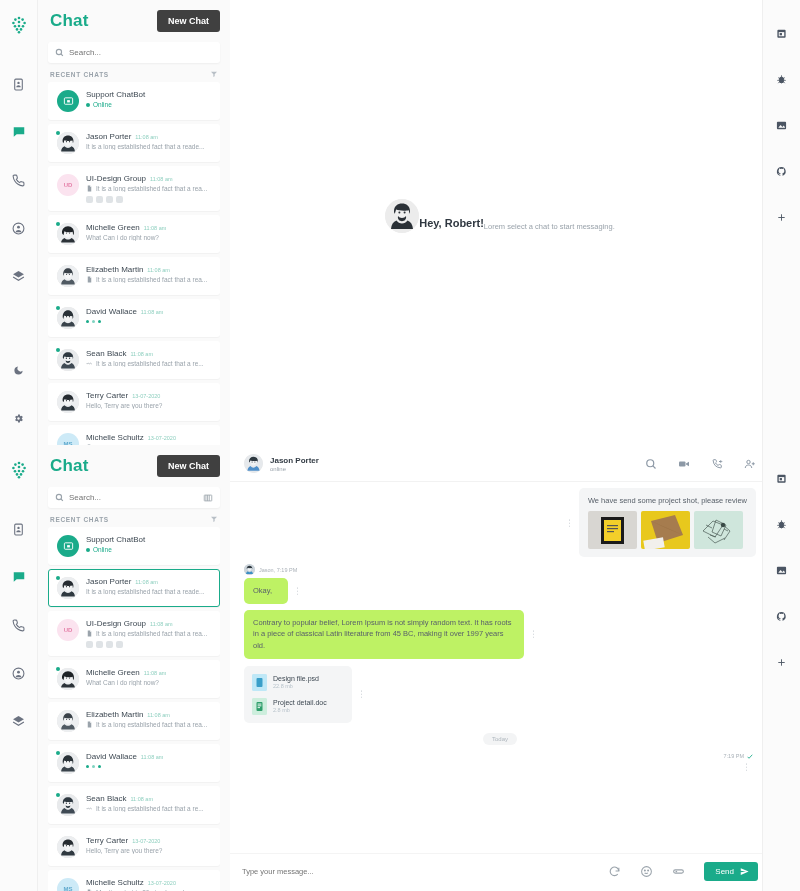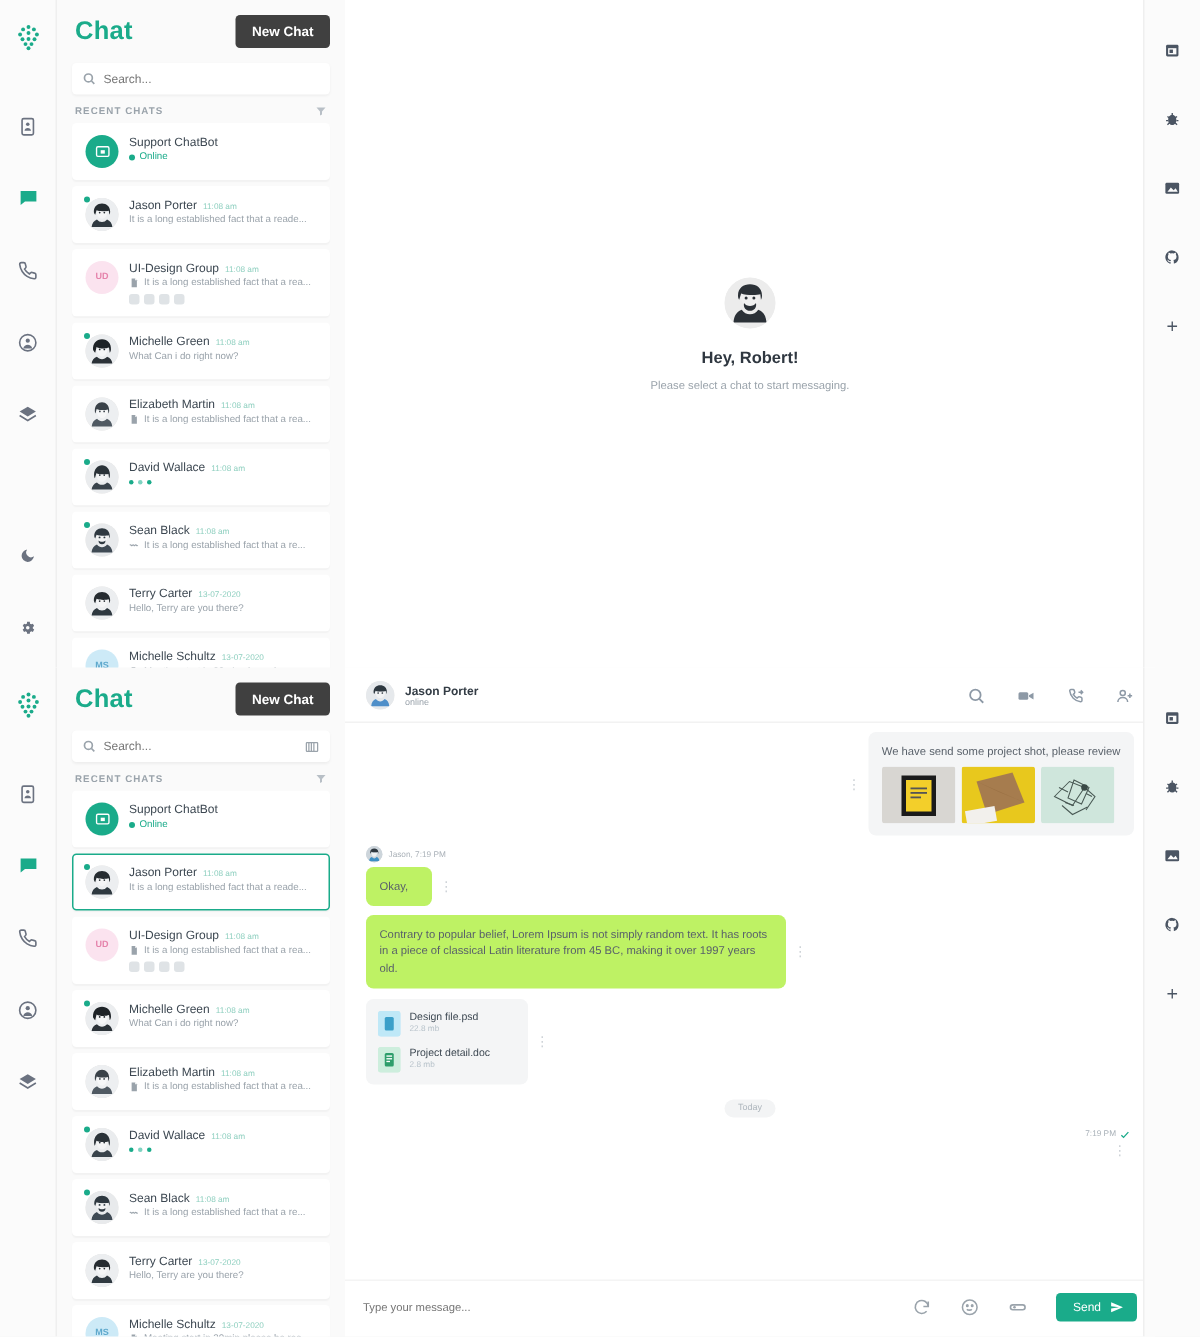--- a/index.html
+++ b/index.html
@@ -99,21 +99,21 @@
   .typing i { width:3px; height:3px; border-radius:50%; background:#1aab8a; display:block; }
   .typing i:nth-child(2){ background:#7fd3c1; }
   .group-avs { display:flex; gap:3px; margin-top:4px; }
   .group-avs span {
     width:7px; height:7px; border-radius:2px; background:#dfe3e6;
     display:block;
   }
   .mini-ico { width:7px; height:7px; color:#9aa3ab; flex:0 0 auto; }
   .empty-state {
     position:absolute; top:0; left:230px; right:30px; height:445px;
-    background:#fff; display:flex; flex-direction:column;
+    background:#fff; display:flex; 
     align-items:center; justify-content:center;
   }
   .es-avatar {
     width:34px; height:34px; border-radius:50%; background:#eeeeee;
     display:flex; align-items:flex-end; justify-content:center; overflow:hidden;
     margin-bottom:14px;
   }
   .es-title { font-size:11px; font-weight:bold; color:#2f3740; }
   .es-sub { font-size:7.5px; color:#9aa3ab; margin-top:7px; }
 
@@ -487,21 +487,21 @@
         <circle cx="17" cy="17" r="17" fill="#ececec"></circle>
         <path d="M9 12c0-5 3.6-7.5 8-7.5S25 7 25 12c0 1.4-.3 2.3-.7 2.8l-.4-3.6c-2 .6-9.6.8-12.8-.6l-1.3 4.2c-.5-.5-.8-1.4-.8-2.8z" fill="#2b3137"></path>
         <path d="M11 12.5c0 4 2.4 7.5 6 7.5s6-3.5 6-7.5" fill="#f0f0f0"></path>
         <circle cx="14.4" cy="13.6" r="1" fill="#2b3137"></circle>
           <circle cx="19.6" cy="13.6" r="1" fill="#2b3137"></circle>
         <path d="M13 17c1.6 2.6 6.4 2.6 8 0 .6 3.2-1.3 5.2-4 5.2s-4.6-2-4-5.2z" fill="#2b3137"></path>
         <path d="M11.5 21.5C8.2 22.6 6.4 25.4 6 30h22c-.4-4.6-2.2-7.4-5.5-8.5-1.4 2-3.2 3-5.5 3s-4.1-1-5.5-3z" fill="#2b3137"></path>
       </svg>
     </div>
     <div class="es-title">Hey, Robert!</div>
-    <div class="es-sub">Please select a chat to start messaging.</div>
+    <div class="es-sub">Lorem select a chat to start messaging.</div>
   </div>
 
   <div class="rail left" style="top:445px; height:446px;">
     <div class="rail-logo">
       <svg width="18" height="18" viewBox="0 0 18 18">
         <g fill="#1aab8a">
           <circle cx="9" cy="2" r="1.3"></circle>
             <circle cx="5.4" cy="3.6" r="1.3"></circle>
             <circle cx="12.6" cy="3.6" r="1.3"></circle>
           <circle cx="3.4" cy="7" r="1.3"></circle>

